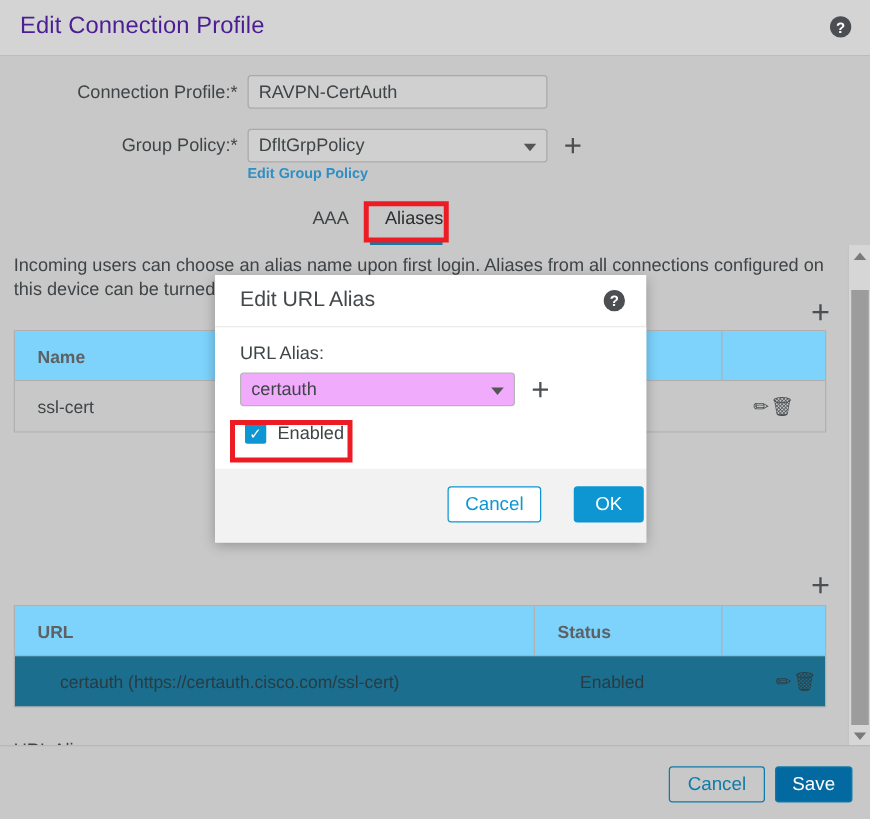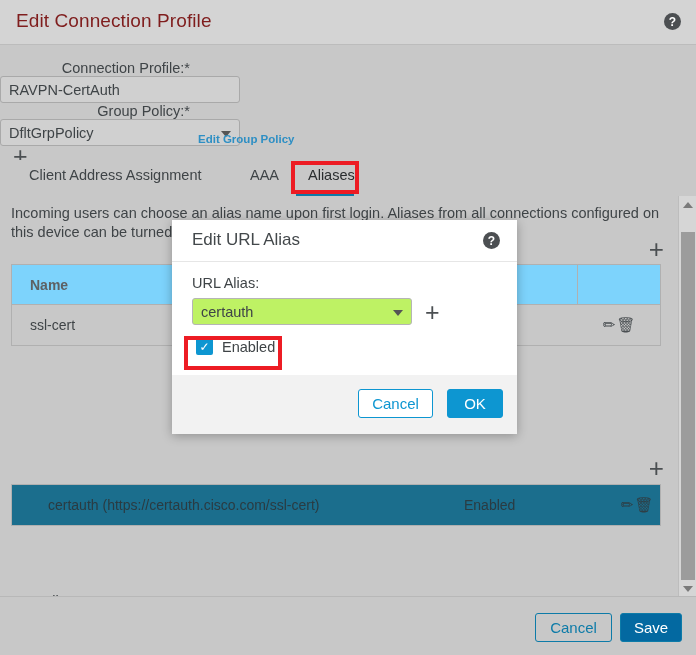--- a/index.html
+++ b/index.html
@@ -12,33 +12,33 @@
   }
   .app{position:relative;width:696px;height:655px;background:#c8c8c8;}
 
   
   .titlebar{
     position:absolute;left:0;top:0;width:696px;height:44px;
     background:#d4d4d4;border-bottom:1px solid #bcbcbc;
   }
   .titlebar .title{
     position:absolute;left:16px;top:10px;
-    font-size:19px;color:#7f1d1d;letter-spacing:.1px;
+    font-size:19px;color:#4c1d95;letter-spacing:.1px;
   }
   .help-dot{
     width:17px;height:17px;border-radius:50%;
     background:#4c4f52;color:#fff;font-size:12px;font-weight:bold;
     display:flex;align-items:center;justify-content:center;
     line-height:1;cursor:pointer;
   }
   .titlebar .help-dot{position:absolute;right:15px;top:13px;}
 
   
   .form-area{position:absolute;left:0;top:45px;width:696px;height:114px;background:#c8c8c8;}
-  .row{position:absolute;display:flex;align-items:flex-start;flex-direction:column;}
+  .row{position:absolute;display:flex;align-items:center;}
   .row-cp{left:0;top:15px;width:460px;}
   .row-gp{left:0;top:58px;width:500px;}
   .flabel{
     width:190px;text-align:right;padding-right:8px;
     font-size:14.5px;color:#3f4447;
   }
   .textbox{
     width:240px;height:27px;line-height:27px;
     background:#d0d0d0;border:1px solid #a9a9a9;border-radius:3px;
     font-size:14.5px;color:#3f4447;padding:0 8px;box-sizing:border-box;
@@ -172,36 +172,36 @@
   }
   .modal-head .mtitle{
     position:absolute;left:20px;top:10px;font-size:17px;color:#43484b;
   }
   .modal-head .help-dot{position:absolute;right:17px;top:12px;}
   .modal-body{position:relative;height:113px;background:#fff;}
   .m-label{position:absolute;left:20px;top:13px;font-size:14.5px;color:#3f4447;}
   .m-selectrow{position:absolute;left:20px;top:36px;display:flex;align-items:center;}
   .m-select{
     position:relative;width:220px;height:27px;line-height:27px;
-    border:1px solid #b5b5b5;border-radius:3px;background:#bef264;
+    border:1px solid #b5b5b5;border-radius:3px;background:#f0abfc;
     font-size:14.5px;color:#3f4447;padding:0 8px;box-sizing:border-box;cursor:pointer;
   }
   .m-check{position:absolute;left:24px;top:76px;display:flex;align-items:center;cursor:pointer;}
   .cbox{
     width:17px;height:17px;background:#0d96d1;border-radius:2px;
     display:flex;align-items:center;justify-content:center;
     color:#fff;font-size:12px;line-height:1;
   }
   .cbox-label{margin-left:9px;font-size:14.5px;color:#3f4447;}
   .hl-enabled{left:184px;top:336px;width:98px;height:34px;}
   .modal-foot{
     position:relative;height:59px;background:#f2f2f2;
   }
   .modal-foot .btn-cancel{position:absolute;right:84px;top:14px;width:75px;height:29px;background:#fff;border:1px solid #0d96d1;color:#0d96d1;}
-  .modal-foot .btn-ok{position:absolute;right:14px;top:14px;width:56px;height:29px;background:#0d96d1;border:1px solid #0d96d1;color:#fff;}
+  .modal-foot .btn-ok{position:absolute;right:2px;top:14px;width:56px;height:29px;background:#0d96d1;border:1px solid #0d96d1;color:#fff;}
 </style>
 </head>
 <body>
 
 <div class="app">
 
   <div class="titlebar">
     <div class="title">Edit Connection Profile</div>
     <div class="help-dot">?</div>
   </div>
@@ -219,21 +219,20 @@
         <span>DfltGrpPolicy</span>
         <span class="caret"></span>
       </div>
       <div class="plus">+</div>
     </div>
 
     <div class="sublink">Edit Group Policy</div>
   </div>
 
   <div class="tabs">
-    <div class="tab t1">Client Address Assignment</div>
     <div class="tab t2">AAA</div>
     <div class="tab t3 active">Aliases</div>
     <div class="tab-underline"></div>
   </div>
   <div class="hl-box hl-aliases"></div>
 
   <div class="panel">
 
     <div class="para para-1">Incoming users can choose an alias name upon first login. Aliases from all connections configured on this device can be turned on or off for display.</div>
     <div class="addplus a1">+</div>
@@ -254,20 +253,25 @@
           </span>
         </div>
       </div>
     </div>
 
     <div class="sec-label">URL Alias:</div>
 
     <div class="addplus a2">+</div>
 
     <div class="tbl tbl-2">
+      <div class="trow thead">
+        <div class="cell c-main">URL</div>
+        <div class="cell c-status">Status</div>
+        <div class="cell c-act"></div>
+      </div>
       <div class="trow tbody sel">
         <div class="cell c-main">certauth (https://certauth.cisco.com/ssl-cert)</div>
         <div class="cell c-status">Enabled</div>
         <div class="cell c-act">
           <span class="act-icons">
             <span class="pencil">✏</span>
             <span class="trash">🗑</span>
           </span>
         </div>
       </div>

